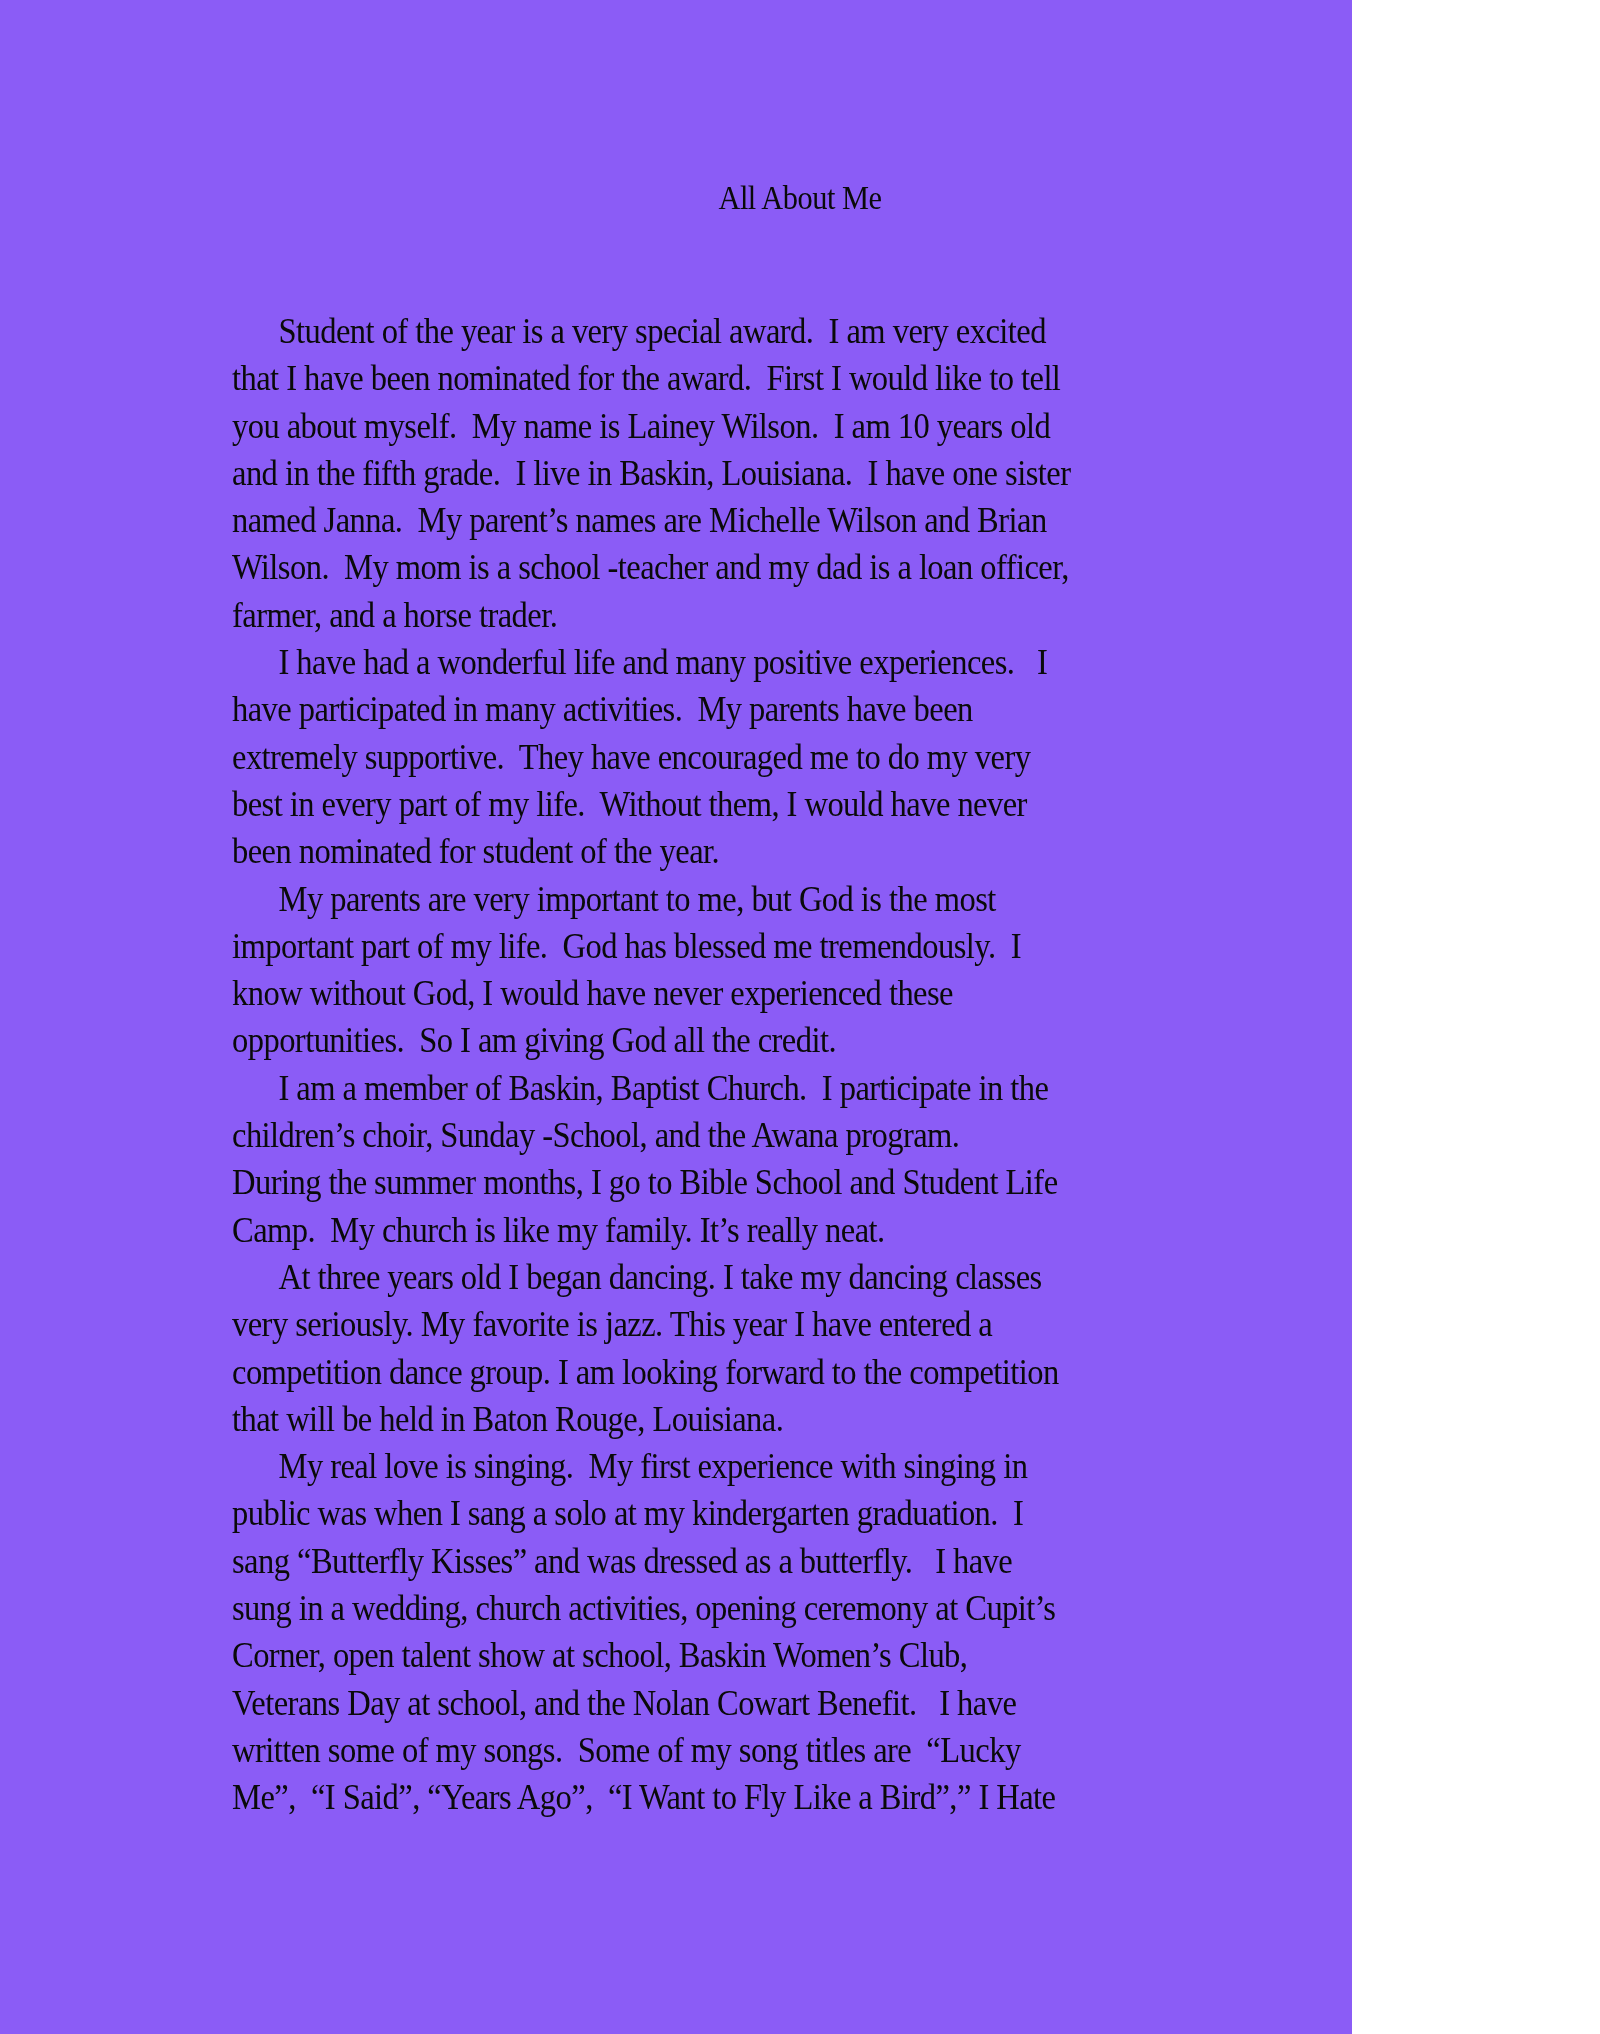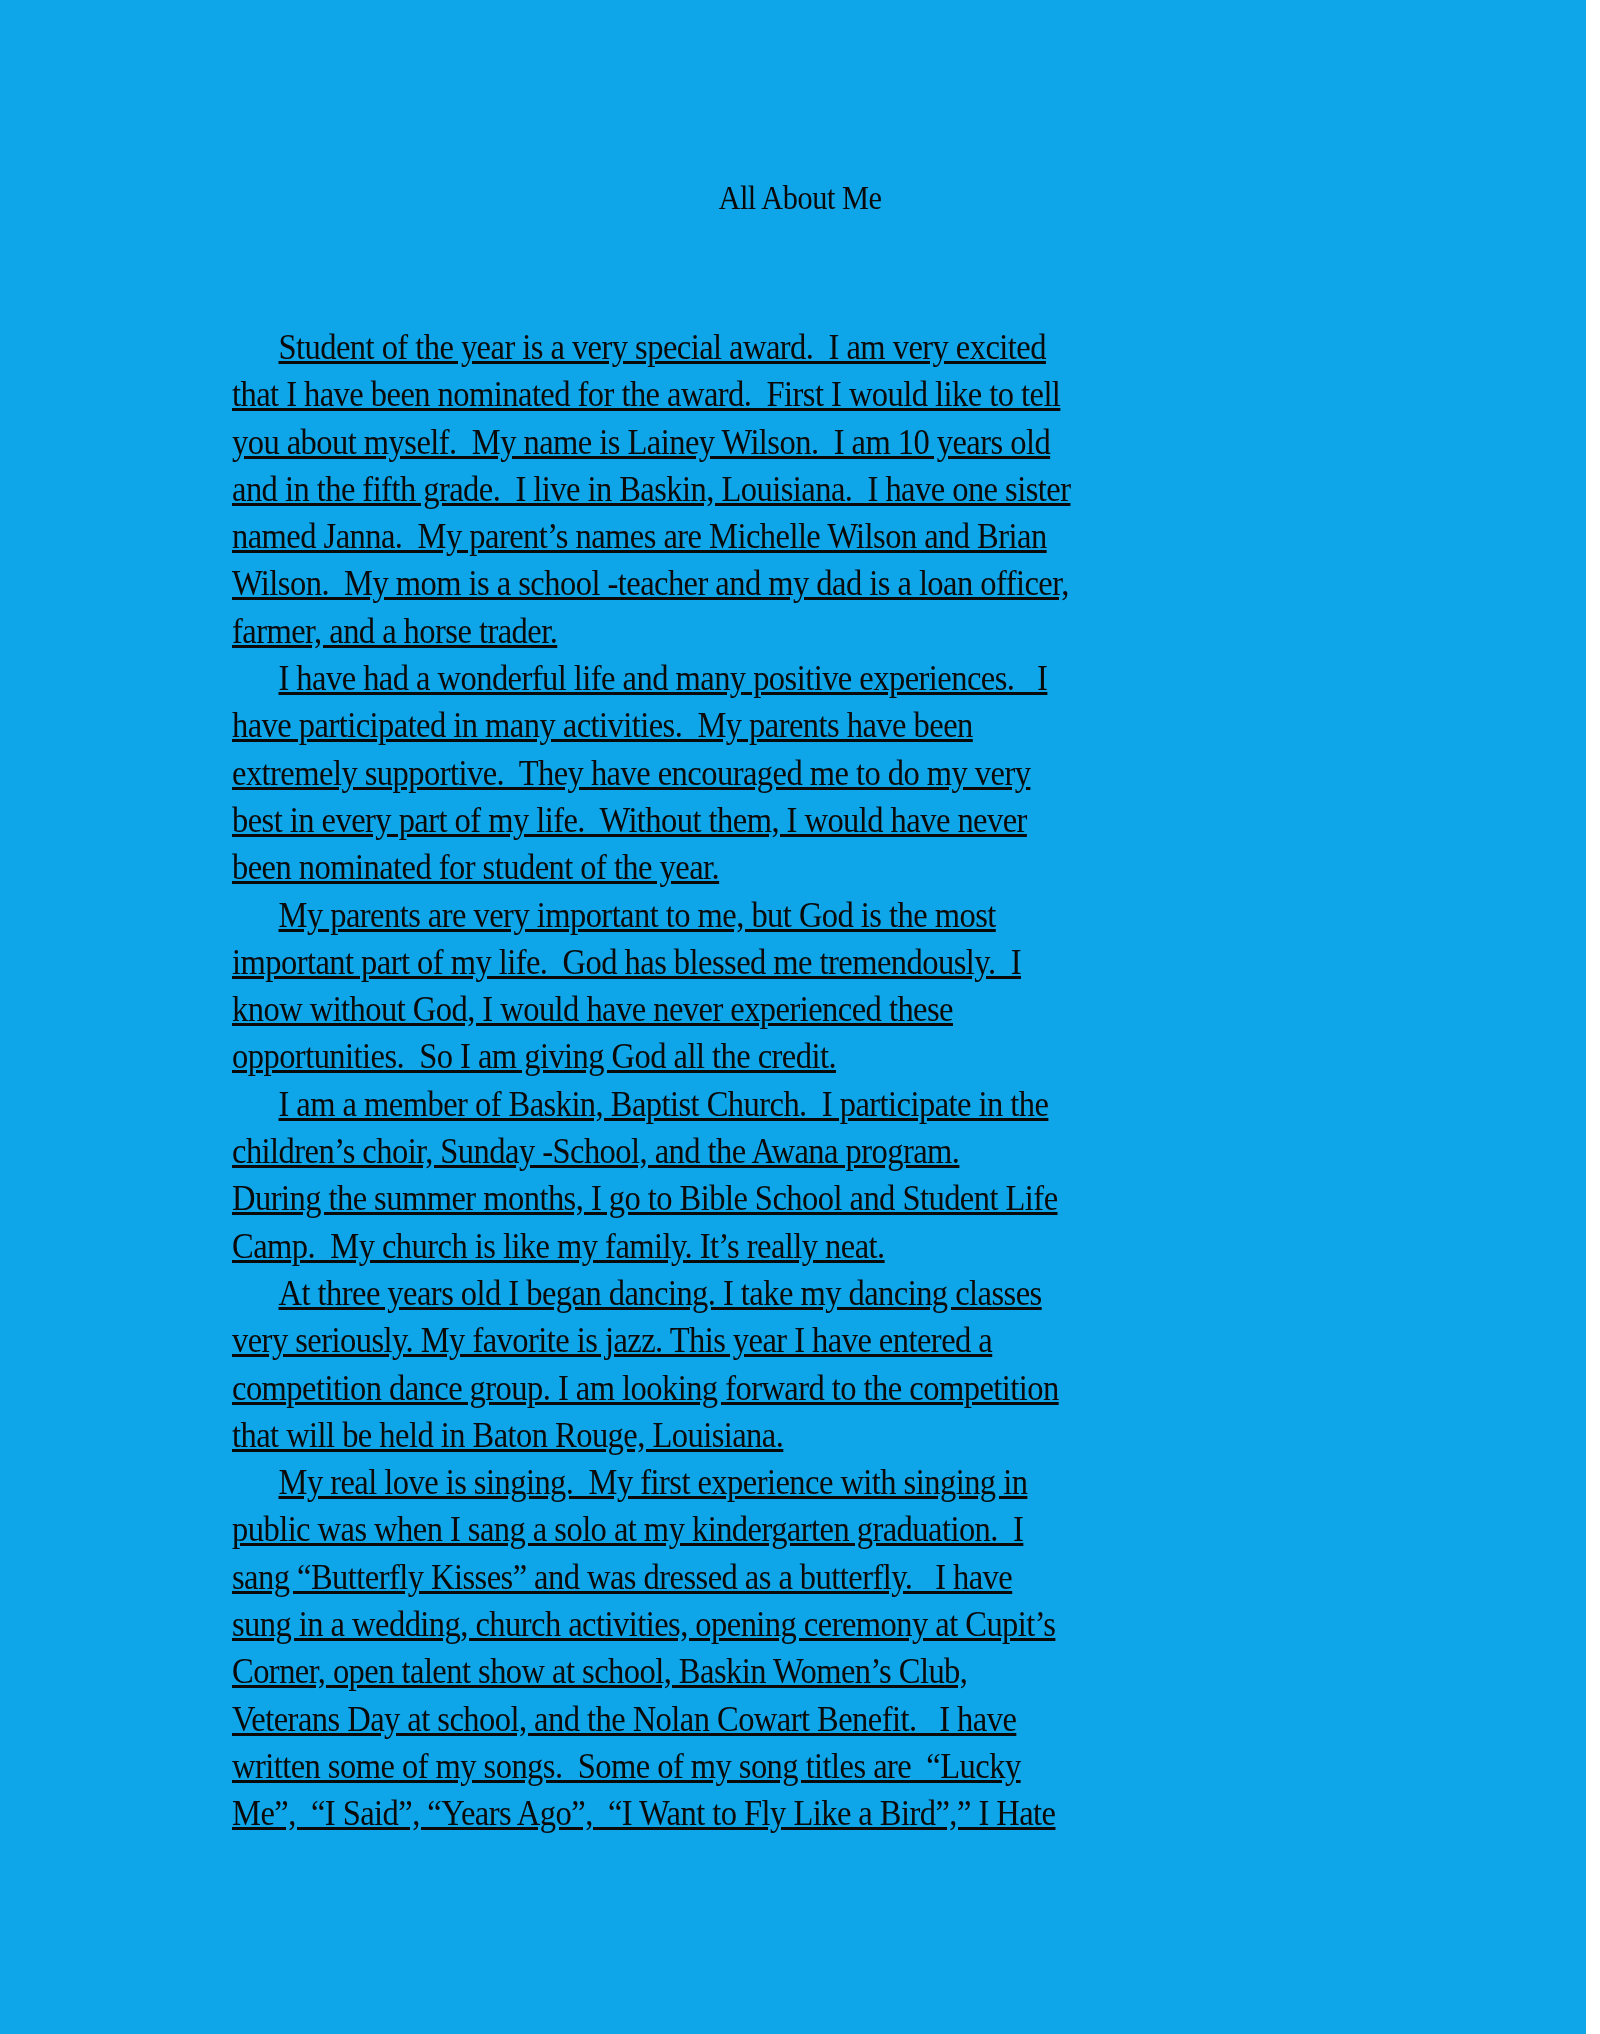--- a/index.html
+++ b/index.html
@@ -12,41 +12,40 @@
       height: 2034px;
       position: relative;
       overflow: hidden;
       font-family: "Liberation Serif", "DejaVu Serif", serif;
       color: #0a0a0a;
     }
     .page {
       position: absolute;
       left: 0;
       top: 0;
-      width: 1586px;
+      width: 1352px;
       height: 2034px;
-      background: #0ea5e9;
+      background: #8b5cf6;
     }
     .title {
       position: absolute;
       top: 178px;
       left: 0;
       width: 1600px;
       text-align: center;
       font-size: 33px;
       letter-spacing: -0.5px;
       line-height: 40px;
       transform: scaleX(0.92);
     }
     .body {
       position: absolute;
       left: 232px;
-      top: 324px;
+      top: 308px;
       width: 1200px;
-      text-decoration: underline;
     }
     .line {
       display: block;
       height: 47.3px;
       line-height: 47.3px;
       font-size: 35px;
       white-space: pre;
       letter-spacing: -0.6px;
       transform-origin: left center;
       transform: scaleX(0.93);

